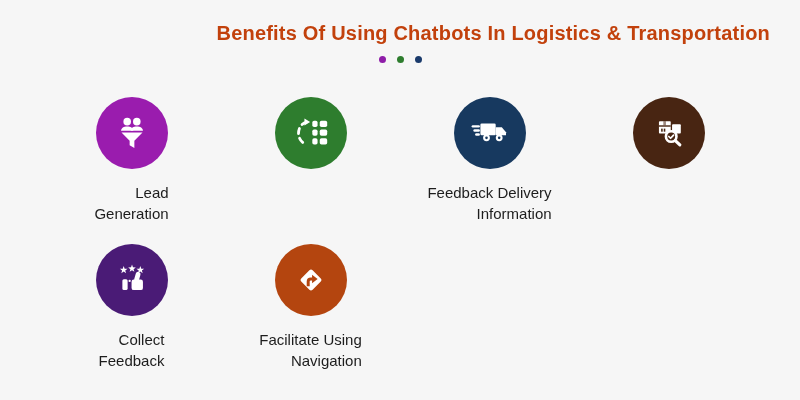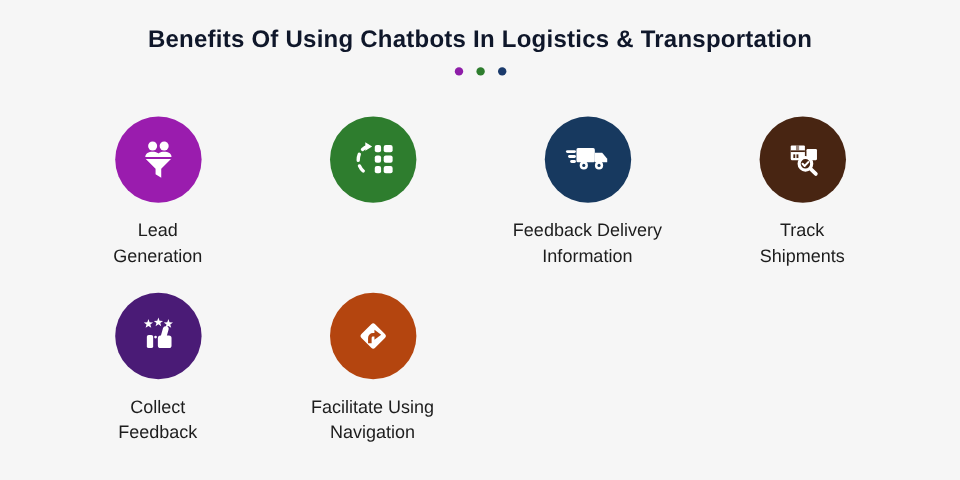--- a/index.html
+++ b/index.html
@@ -7,25 +7,25 @@
     margin: 0;
     width: 800px;
     height: 400px;
     background: #f6f6f6;
     font-family: "Liberation Sans", sans-serif;
     overflow: hidden;
   }
   .page { width: 800px; height: 400px; position: relative; }
   .title {
     margin: 20px 30px 0;
-    text-align: center;
+    text-align: right;
     font-size: 20px;
     line-height: 26px;
     font-weight: 700;
-    color: #0f172a;
+    color: #c2410c;
     letter-spacing: 0.2px;
   }
   .dots {
     margin-top: 10px;
     display: flex;
     justify-content: center;
     gap: 11px;
   }
   .dot {
     width: 7px;
@@ -55,21 +55,21 @@
     justify-content: center;
     flex: 0 0 auto;
   }
   .circle svg { width: 42px; height: 42px; display: block; }
   .label {
     margin-top: 13px;
     font-size: 15px;
     line-height: 21px;
     font-weight: 500;
     color: #1d1d1d;
-    text-align: center;
+    text-align: right;
     white-space: pre-line;
   }
 </style>
 </head>
 <body>
 
 <div class="page">
 
   <div class="title">Benefits Of Using Chatbots In Logistics &amp; Transportation</div>
 
@@ -143,22 +143,20 @@
           </g>
           <rect x="12.5" y="15.2" width="13.5" height="1.6" fill="var(--c)"></rect>
           <rect x="17.5" y="10.5" width="3" height="4.7" fill="var(--c)" opacity="0.55"></rect>
           <rect x="15" y="19" width="1.8" height="3.5" fill="var(--c)"></rect>
           <rect x="18" y="19" width="1.8" height="3.5" fill="var(--c)"></rect>
           <circle cx="26.5" cy="28" r="6" fill="var(--c)" stroke="#fff" stroke-width="3"></circle>
           <path d="M23.8 28l2 2 3.4-3.6" fill="none" stroke="#fff" stroke-width="2" stroke-linecap="round" stroke-linejoin="round"></path>
           <path d="M31.2 32.6l5.2 5" stroke="#fff" stroke-width="3.6" stroke-linecap="round"></path>
         </svg>
       </div>
-      <div class="label">Track
-Shipments</div>
     </div>
 
 
     <div class="cell">
       <div class="circle" style="--c: #4a1b76;">
         <svg viewBox="0 0 48 48">
           <g fill="#fff">
             <polygon transform="translate(14.5,12.5)" points="0,-4.6 1.1,-1.5 4.4,-1.4 1.8,0.6 2.7,3.7 0,1.9 -2.7,3.7 -1.8,0.6 -4.4,-1.4 -1.1,-1.5"></polygon>
             <polygon transform="translate(24,11)" points="0,-4.6 1.1,-1.5 4.4,-1.4 1.8,0.6 2.7,3.7 0,1.9 -2.7,3.7 -1.8,0.6 -4.4,-1.4 -1.1,-1.5"></polygon>
             <polygon transform="translate(33.5,12.5)" points="0,-4.6 1.1,-1.5 4.4,-1.4 1.8,0.6 2.7,3.7 0,1.9 -2.7,3.7 -1.8,0.6 -4.4,-1.4 -1.1,-1.5"></polygon>

